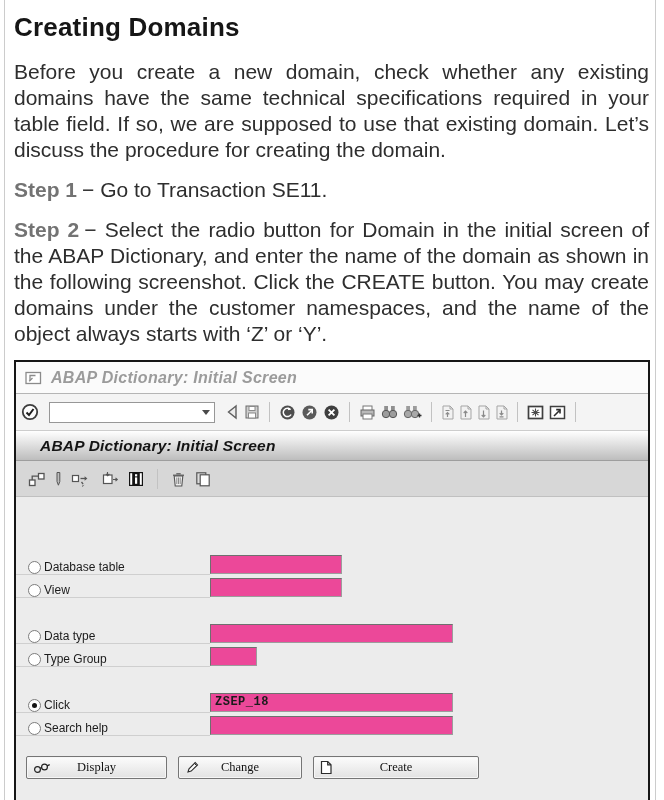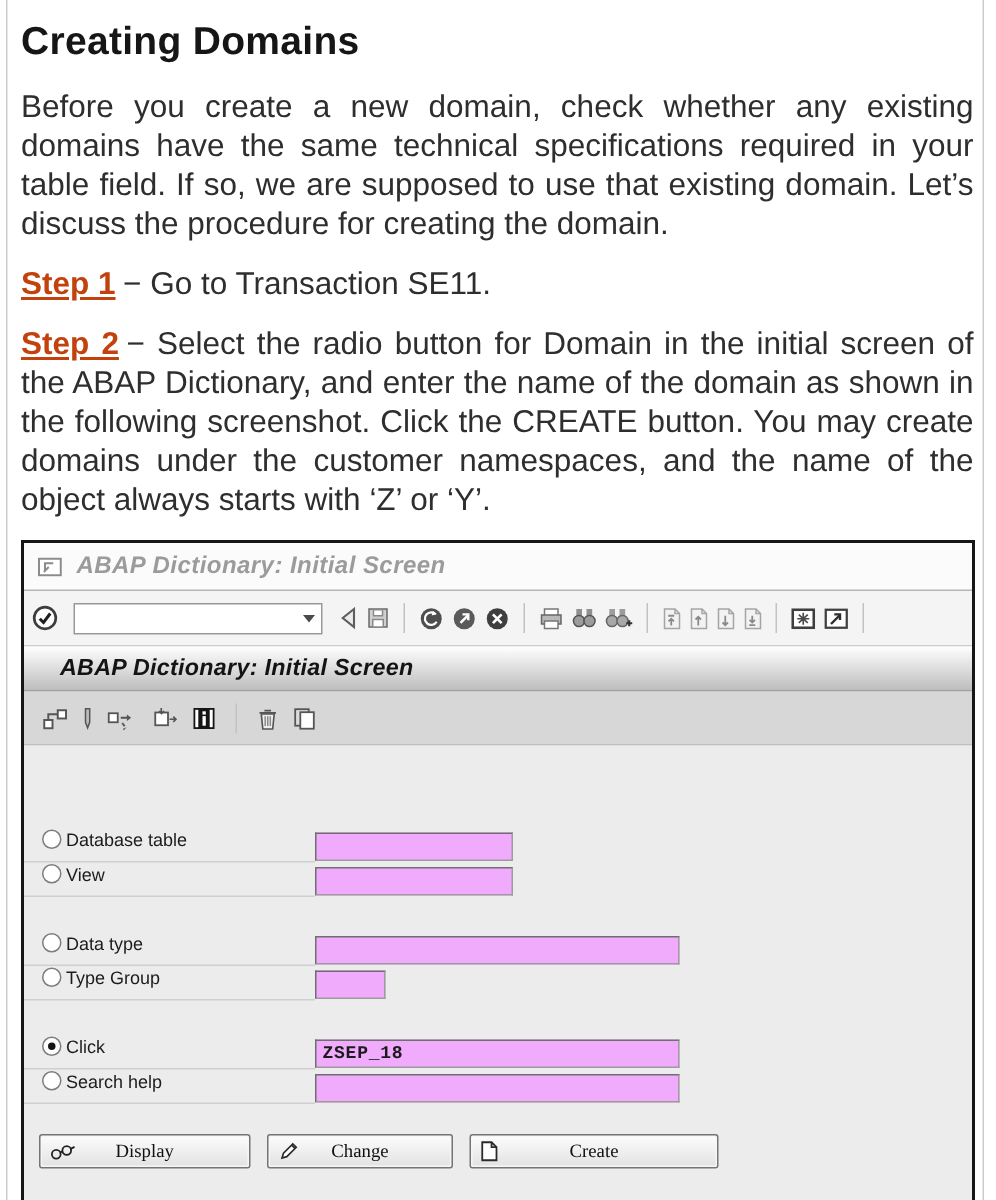--- a/index.html
+++ b/index.html
@@ -2,21 +2,21 @@
 <html><head>
 <meta charset="utf-8">
 <style>
   html,body{margin:0;padding:0;background:#fff;}
   body{width:664px;height:800px;overflow:hidden;font-family:"Liberation Sans",sans-serif;}
   .page{box-sizing:border-box;margin-left:4px;width:652px;min-height:800px;
         border-left:1px solid #ccc;border-right:1px solid #ccc;padding:10px 6px 0 9px;}
   h1.title{margin:2px 0 0;font-size:26px;font-weight:700;color:#161616;letter-spacing:.2px;}
   p.body-text{margin:16px 0 0;font-size:21px;line-height:26px;color:#2e2e2e;text-align:justify;}
   p.step{margin:14px 0 0;}
-  p.step b{margin-right:5px;color:#c2410c;text-decoration:underline;}
+  p.step b{margin-right:5px;color:#737373;}
 
   
   .sap{box-sizing:border-box;margin-top:13px;width:636px;height:572px;border:2px solid #161616;background:#ececec;overflow:hidden;}
   .titlebar{box-sizing:border-box;height:32px;background:#fbfbfb;border-bottom:1px solid #b5b5b5;
             display:flex;align-items:center;gap:9px;padding-left:9px;}
   .wtitle{font-size:16px;font-weight:700;font-style:italic;color:#9b9b9b;letter-spacing:.3px;}
   .stoolbar{box-sizing:border-box;height:37px;background:#f4f4f4;border-bottom:1px solid #cdcdcd;
             display:flex;align-items:center;padding:0 5px;gap:5px;}
   .ticon{display:inline-flex;align-items:center;justify-content:center;flex:none;}
   .tsep{width:1px;height:20px;background:#c2c2c2;margin:0 4px;flex:none;}
@@ -25,29 +25,29 @@
   .cmdfield .cval{flex:1;font-size:12px;color:#222;}
   .caret{width:0;height:0;border-left:4px solid transparent;border-right:4px solid transparent;border-top:5px solid #4a4a4a;}
   .sapheader{box-sizing:border-box;height:30px;background:linear-gradient(#ffffff,#bdbdbd);
              border-bottom:1px solid #9e9e9e;display:flex;align-items:center;padding-left:24px;}
   .htitle{font-size:15.5px;font-weight:700;font-style:italic;color:#141414;letter-spacing:.2px;}
   .atoolbar{box-sizing:border-box;height:36px;background:#d7d7d7;border-bottom:1px solid #c0c0c0;
             display:flex;align-items:center;padding-left:12px;gap:9px;}
   .workarea{background:#ececec;padding-top:56px;}
 
   .frow{display:flex;align-items:center;height:22px;margin-bottom:1px;}
-  .lzone{box-sizing:border-box;width:194px;height:100%;display:flex;align-items:flex-start;gap:3px;
+  .lzone{box-sizing:border-box;width:194px;height:100%;display:flex;align-items:flex-end;gap:3px;
          border-bottom:1px solid #cfcfcf;padding-left:12px;flex:none;}
   .radio{box-sizing:border-box;width:13px;height:13px;border:1px solid #7d7d7d;border-radius:50%;background:#fff;
          display:inline-flex;align-items:center;justify-content:center;flex:none;}
   .radio .dot{width:5px;height:5px;border-radius:50%;background:transparent;}
   .frow.selected .radio .dot{background:#151515;}
   .flabel{font-size:12px;color:#1c1c1c;}
   .fin{box-sizing:content-box;height:17px;border:1px solid #9c9c9c;border-top-color:#6f6f6f;border-left-color:#6f6f6f;
-       background:#f0abfc;font-family:"Liberation Mono",monospace;font-weight:700;font-size:12px;
+       background:#ec4899;font-family:"Liberation Mono",monospace;font-weight:700;font-size:12px;
        letter-spacing:.5px;color:#1b1b1b;padding:0 4px;}
   .fin.sm{width:122px}.fin.lg{width:233px}.fin.xs{width:37px}
   .gap{height:23px}
 
   .btnrow{margin-top:20px;padding-left:10px;display:flex;gap:11px;font-family:Liberation Serif, serif;}
   .sapbtn{position:relative;box-sizing:border-box;height:23px;border:1px solid #757575;border-radius:2px;
           background:linear-gradient(#fcfcfc,#e2e2e2);box-shadow:inset 0 0 0 1px #f6f6f6;cursor:default;}
   .sapbtn .bicon{position:absolute;left:6px;top:3px;}
   .sapbtn .blabel{display:block;text-align:center;line-height:20px;font-size:12.5px;color:#101010;}
   .w-display{width:141px}.w-change{width:124px}.w-create{width:166px}

